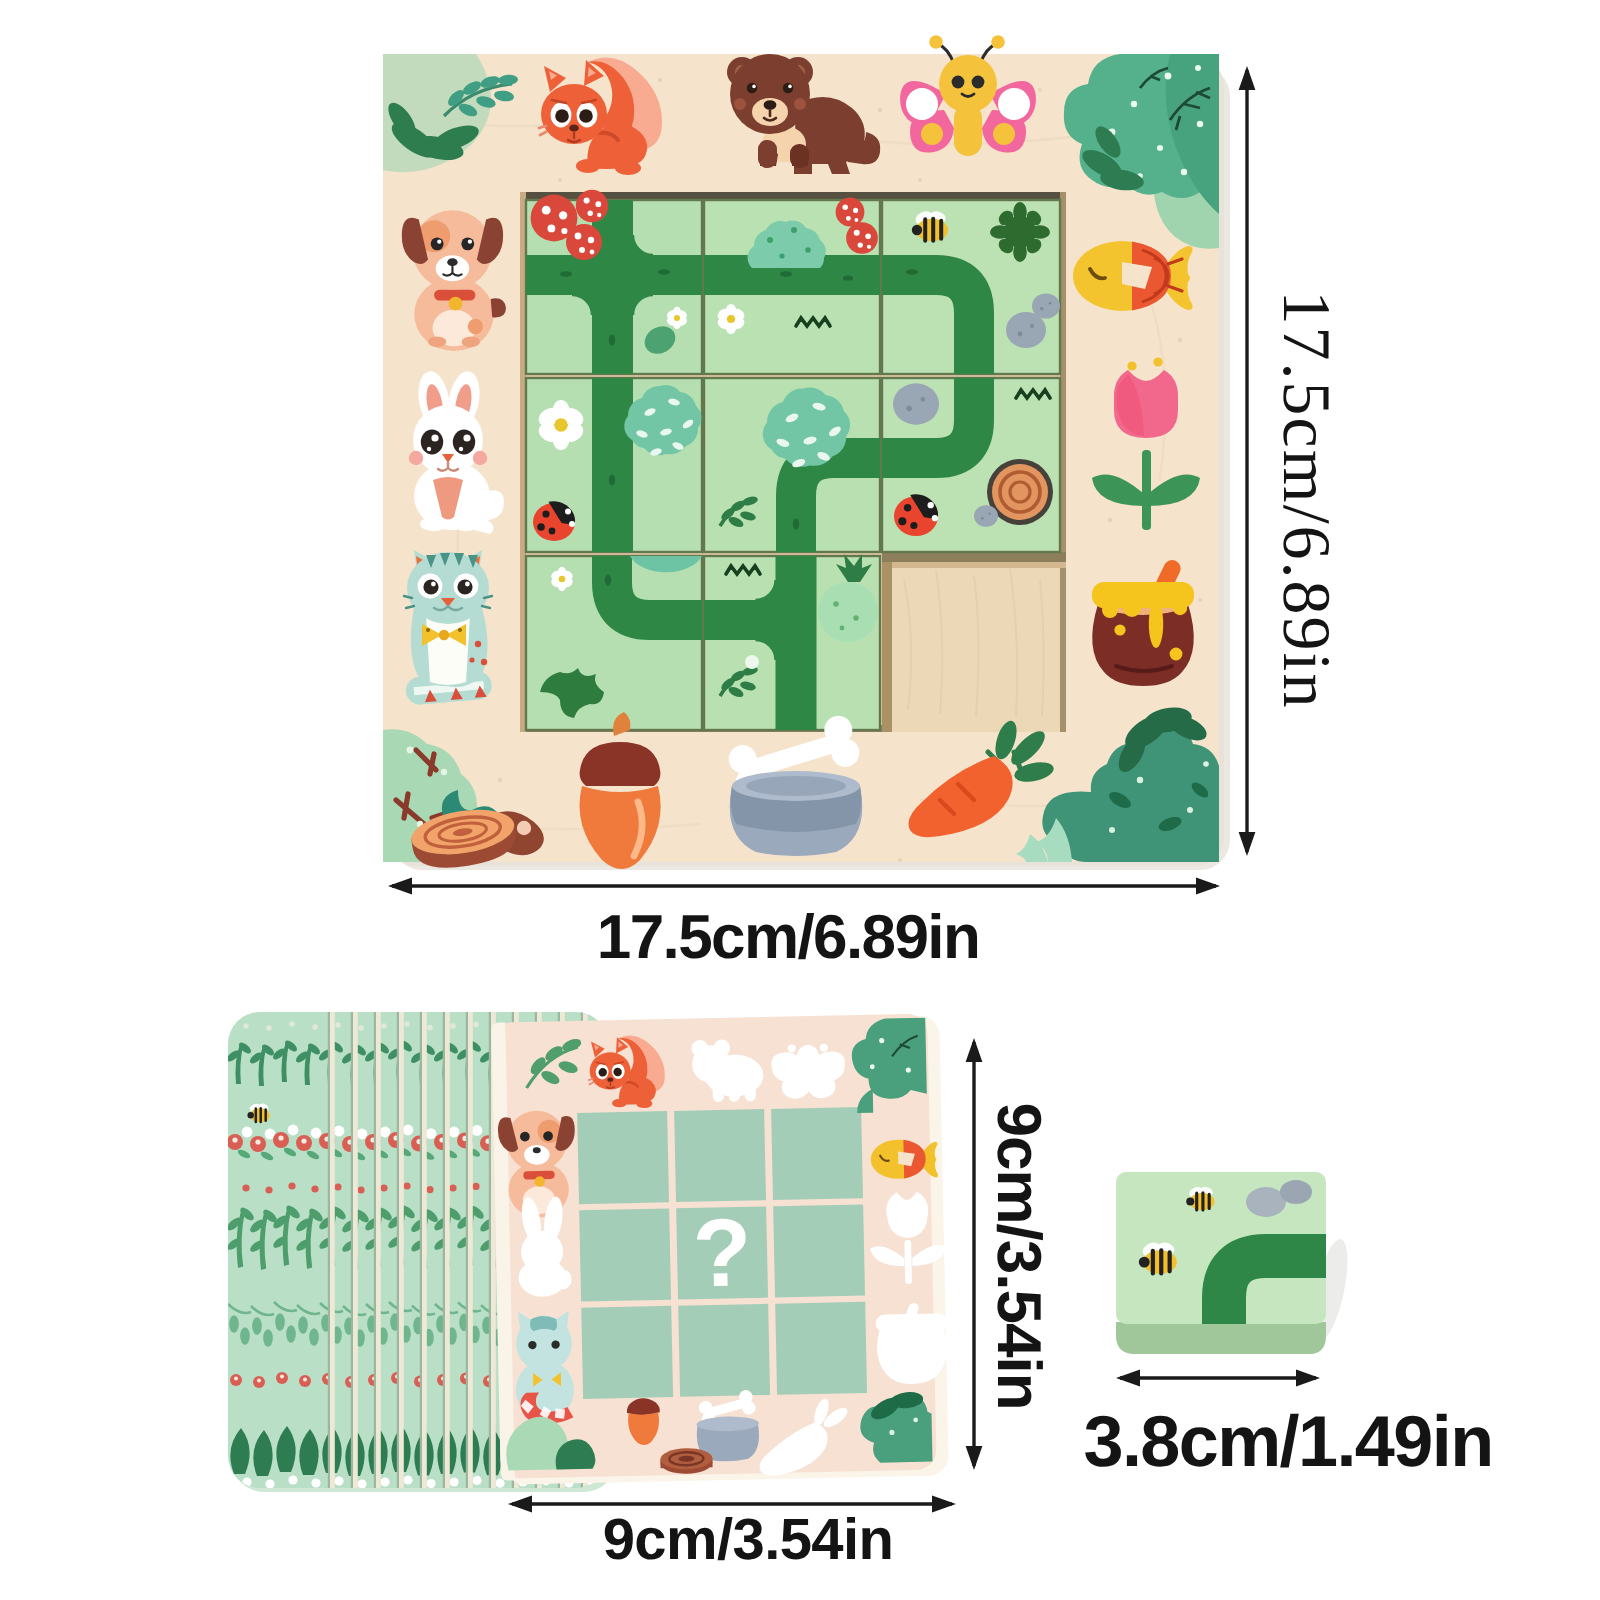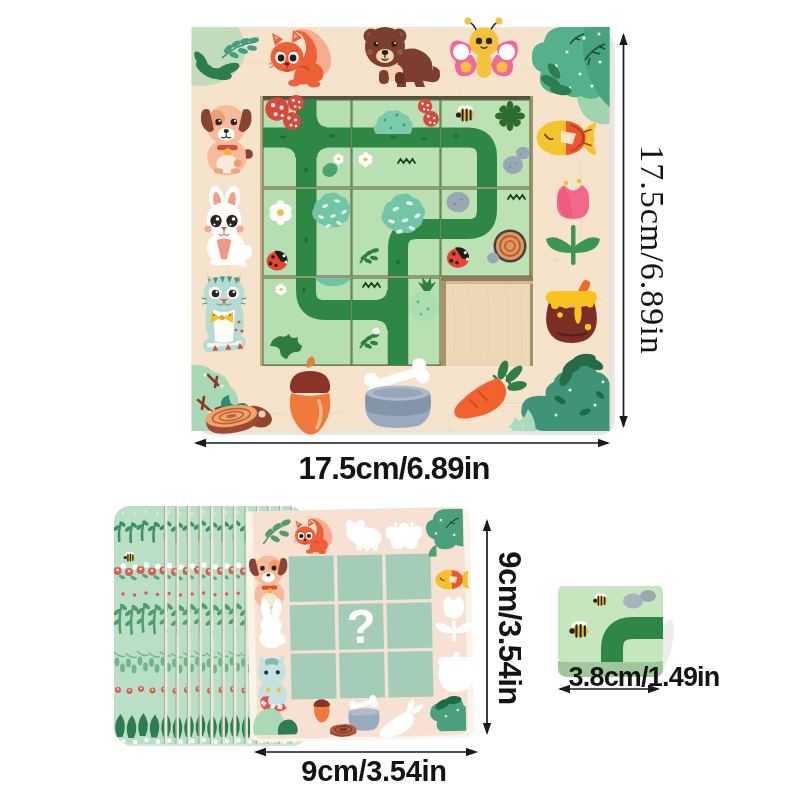--- a/index.html
+++ b/index.html
@@ -850,13 +850,13 @@
 </svg>
 
 <div class="lbl" style="left:394px;top:469px;transform:translate(-50%,-50%);font-size:31px;font-weight:bold;letter-spacing:-0.8px;">17.5cm/6.89in</div>
 
 <div class="lbl" style="left:652px;top:250px;transform:translate(-50%,-50%) rotate(90deg);font-size:34px;letter-spacing:1px;font-family:'Liberation Serif',serif;white-space:nowrap;">17.5cm/6.89in</div>
 
 <div class="lbl" style="left:509px;top:628px;transform:translate(-50%,-50%) rotate(90deg);font-size:31px;font-weight:bold;letter-spacing:-0.5px;white-space:nowrap;">9cm/3.54in</div>
 
 <div class="lbl" style="left:374px;top:771px;transform:translate(-50%,-50%);font-size:29px;font-weight:bold;letter-spacing:-0.3px;">9cm/3.54in</div>
 
-<div class="lbl" style="left:644px;top:677px;transform:translate(-50%,-50%);font-size:27px;font-weight:bold;letter-spacing:-0.8px;">3.8cm/1.49in</div>
+<div class="lbl" style="left:644px;top:721px;transform:translate(-50%,-50%);font-size:36px;font-weight:bold;letter-spacing:-0.8px;">3.8cm/1.49in</div>
 
 </body></html>

